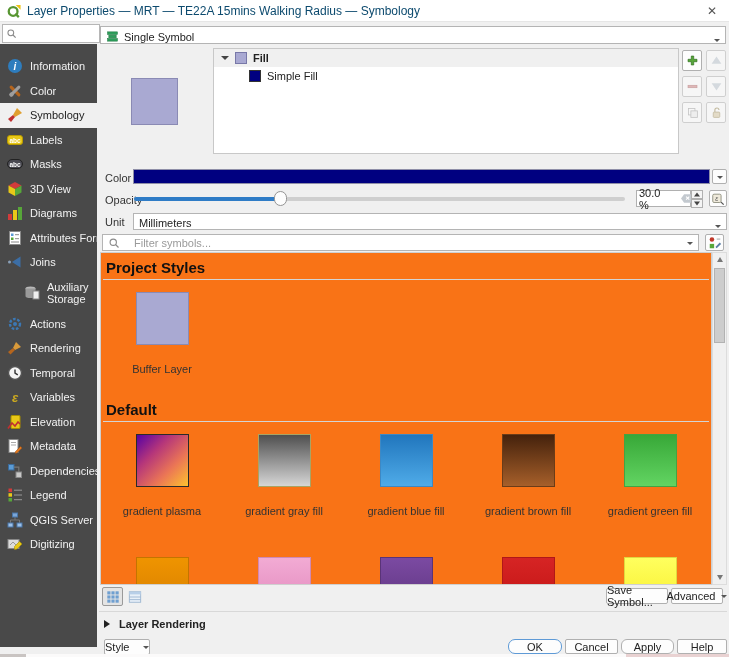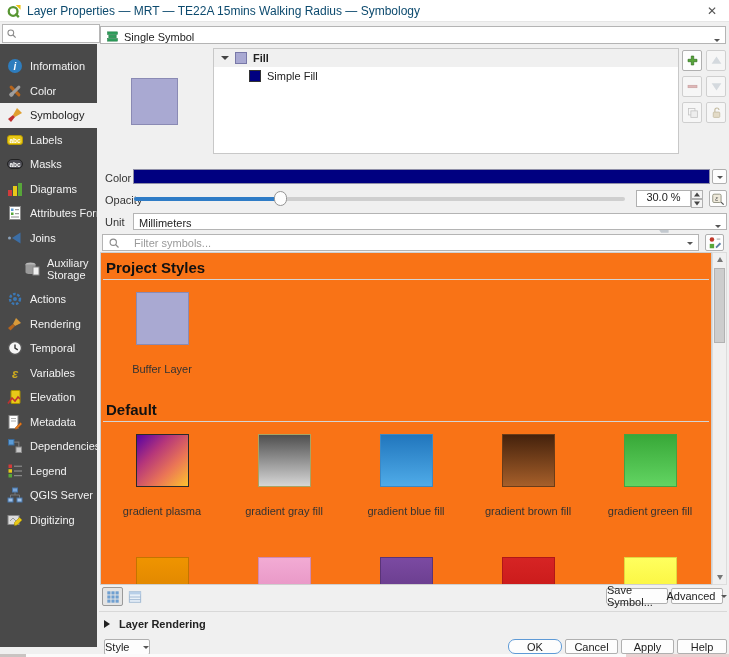--- a/index.html
+++ b/index.html
@@ -68,21 +68,21 @@
   #color-bar{position:absolute;left:36px;top:147px;width:577px;height:15px;border:1px solid #8f8fa8;box-sizing:border-box;}
   #color-dd-btn{position:absolute;left:615px;top:147px;width:15px;height:15px;padding:0;}
   #color-dd-btn .dd{margin:0;}
 
   #opacity-slider{position:absolute;left:37px;top:168px;width:491px;height:17px;}
   #slider-groove{position:absolute;left:0;top:7px;width:100%;height:4px;background:#cfcfcf;border-radius:2px;}
   #slider-fill{position:absolute;left:0;top:7px;height:4px;background:#2f7cc6;border-radius:2px;}
   #slider-handle{position:absolute;top:1px;width:13px;height:15px;background:#fdfdfd;border:1px solid #949494;
                  border-radius:7px;box-sizing:border-box;}
   #opacity-spinbox{position:absolute;left:539px;top:168px;width:55px;height:17px;background:#fff;
-                   border:1px solid #b0b0b0;box-sizing:border-box;display:flex;align-items:center;padding:0 2px;gap:20px;flex-direction:column;}
+                   border:1px solid #b0b0b0;box-sizing:border-box;display:flex;align-items:center;padding:0 2px;gap:20px;}
   #opacity-spinbox .val{flex:1;}
   #opacity-spinbox .icon{width:13px;height:11px;}
   #opacity-spin{position:absolute;left:594px;top:168px;width:12px;height:17px;display:flex;flex-direction:column;}
   #opacity-spin .sp{flex:1;background:#f4f4f4;border:1px solid #b0b0b0;display:flex;align-items:center;justify-content:center;box-sizing:border-box;}
   .tri-up{width:0;height:0;border:3px solid transparent;border-bottom:4px solid #444;transform:translateY(-1.5px);}
   .tri-dn{width:0;height:0;border:3px solid transparent;border-top:4px solid #444;transform:translateY(1.5px);}
   #override-btn{position:absolute;left:612px;top:168px;width:18px;height:17px;padding:1px;}
   #override-btn .icon{width:14px;height:14px;}
 
   #unit-combo{position:absolute;left:36px;top:191px;width:594px;height:17px;}
@@ -123,21 +123,21 @@
   #advanced-btn{position:absolute;left:574px;top:1px;width:52px;height:16px;}
   #advanced-btn .dd{margin-left:2px;}
 
   #panel-divider{position:absolute;left:2px;top:589px;width:628px;height:1px;background:#d8d8d8;}
   #layer-rendering{position:absolute;left:7px;top:596px;display:flex;align-items:center;gap:5px;font-weight:bold;}
   .tri-right{width:0;height:0;border:4px solid transparent;border-left:6px solid #222;}
 
   #style-btn{position:absolute;left:7px;top:617px;width:46px;height:16px;}
   #ok-btn{position:absolute;left:411px;top:617px;width:54px;height:15px;border-color:#5e9ad6;border-radius:7px;}
   #cancel-btn{position:absolute;left:468px;top:617px;width:53px;height:15px;}
-  #apply-btn{position:absolute;left:524px;top:617px;width:53px;height:15px;}
+  #apply-btn{position:absolute;left:524px;top:617px;width:53px;height:15px;border-radius:6px;}
   #help-btn{position:absolute;left:580px;top:617px;width:50px;height:15px;}
 
   
   #below-strip{position:absolute;left:0;top:654px;width:729px;height:3px;display:flex;}
   #below-strip .s1{width:26px;background:#c9c4c2;}
   #below-strip .s2{width:600px;background:#fbfafa;}
   #below-strip .s3{flex:1;background:#e9d2d2;}
 </style>
 </head>
 <body>
@@ -213,20 +213,30 @@
             <svg viewBox="0 0 16 16">
               <rect x="0.5" y="3.5" width="15" height="9" rx="4.5" fill="#4a4a52" stroke="#222"></rect>
               <text x="8" y="10.5" text-anchor="middle" font-size="6.5" font-weight="bold" fill="#fff" font-family="Liberation Sans, sans-serif">abc</text>
             </svg>
           </span>
           <span class="lbl">Masks</span>
         </div>
         <div class="nav-item">
           <span class="icon" style="width: 16px; height: 16px;">
             <svg viewBox="0 0 16 16">
+              <path d="M8 1 L14.5 4.5 8 8 1.5 4.5Z" fill="#d23b3b"></path>
+              <path d="M1.5 4.5 L8 8 V15 L1.5 11.5Z" fill="#e8c818"></path>
+              <path d="M14.5 4.5 L8 8 V15 L14.5 11.5Z" fill="#57a639"></path>
+            </svg>
+          </span>
+          <span class="lbl">3D View</span>
+        </div>
+        <div class="nav-item">
+          <span class="icon" style="width: 16px; height: 16px;">
+            <svg viewBox="0 0 16 16">
               <rect x="1" y="9" width="4" height="6" fill="#d23b3b"></rect>
               <rect x="6" y="5" width="4" height="10" fill="#e8c818"></rect>
               <rect x="11" y="2" width="4" height="13" fill="#57a639"></rect>
             </svg>
           </span>
           <span class="lbl">Diagrams</span>
         </div>
         <div class="nav-item">
           <span class="icon" style="width: 16px; height: 16px;">
             <svg viewBox="0 0 16 16">

